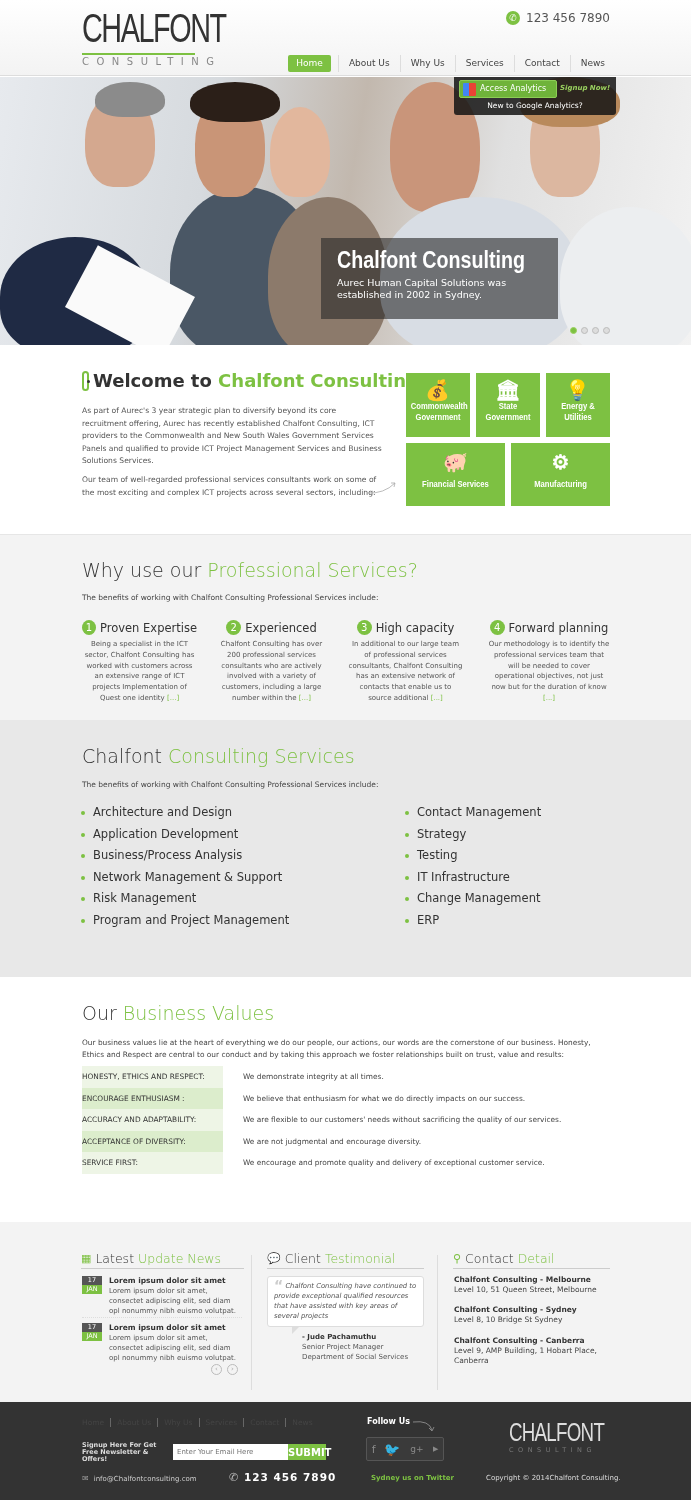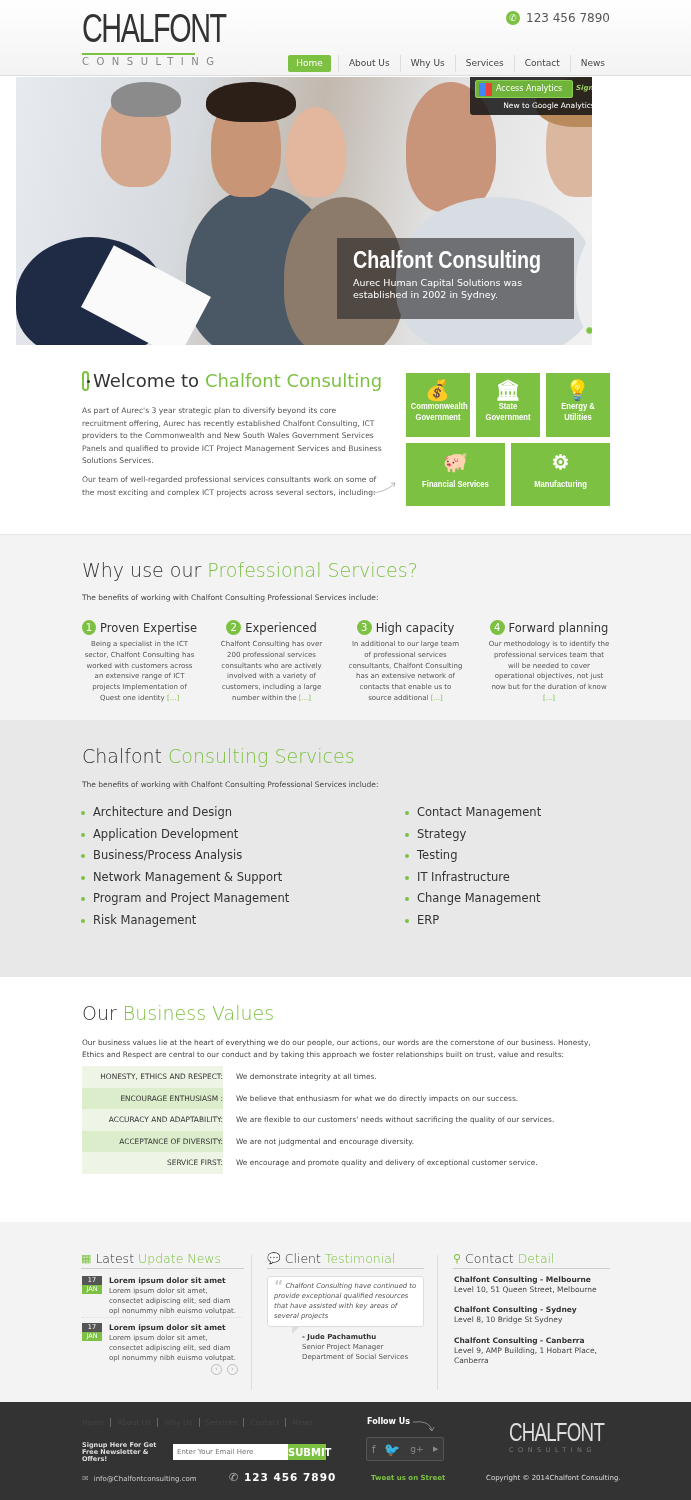--- a/index.html
+++ b/index.html
@@ -13,36 +13,36 @@
 .logo-line{position:absolute;left:0;top:47px;width:113px;height:2px;background:#7dc142}
 .logo-sub{position:absolute;left:0;top:50px;width:113px;font-size:10px;letter-spacing:7.5px;color:#888;white-space:nowrap}
 .phone-top{position:absolute;right:81px;top:11px;font-size:12px;color:#555;display:flex;align-items:center;gap:6px}
 .phone-circle{width:14px;height:14px;border-radius:50%;background:#7dc142;color:#fff;font-size:9px;line-height:14px;text-align:center}
 .nav{position:absolute;right:76px;top:55px;display:flex;align-items:center}
 .nav-item{font-size:9px;color:#444;padding:3px 10px;border-left:1px solid #ddd;line-height:11px}
 .nav-item:first-child{border-left:none}
 .nav-item.active{background:#7dc142;color:#fff;border-radius:2px;margin-right:7px;padding:3px 8px}
 
 
-#hero{position:absolute;left:16px;top:77px;width:576px;height:268px;overflow:hidden;background:linear-gradient(100deg,#e7eaee 0%,#d6dade 30%,#c2b8ae 50%,#e0e0e0 70%,#f2f2f2 100%)}
+#hero{position:absolute;left:0;top:77px;width:691px;height:268px;overflow:hidden;background:linear-gradient(100deg,#e7eaee 0%,#d6dade 30%,#c2b8ae 50%,#e0e0e0 70%,#f2f2f2 100%)}
 .person{position:absolute;border-radius:50% 50% 40% 40%}
 .analytics{position:absolute;left:454px;top:0;width:162px;height:38px;background:rgba(20,20,20,.85);border-radius:0 0 3px 3px}
 .analytics-btn{position:absolute;left:5px;top:3px;width:98px;height:18px;background:#6fb33a;border:1px solid #8ccd55;border-radius:2px;color:#fff;font-size:8px;line-height:16px;padding-left:20px;white-space:nowrap}
 .g-icon{position:absolute;left:3px;top:2px;width:13px;height:13px;background:linear-gradient(90deg,#4285f4 50%,#ea4335 50%);border-radius:1px}
 .signup{position:absolute;left:106px;top:7px;font-size:7px;font-style:italic;font-weight:bold;color:#9ad15f;white-space:nowrap}
 .analytics-sub{position:absolute;left:0;width:162px;top:24px;text-align:center;font-size:7.5px;color:#fff}
 .caption{position:absolute;left:321px;top:161px;width:237px;height:81px;background:rgba(40,40,40,.6);padding:8px 16px}
 .caption-title{font-family:"Liberation Sans",sans-serif;font-size:24px;font-weight:bold;color:#fff;transform:scaleX(.82);transform-origin:left;white-space:nowrap;line-height:28px}
 .caption-text{font-size:9.5px;color:#fff;line-height:12px;margin-top:3px}
 .dots{position:absolute;left:570px;top:250px;display:flex;gap:4px}
 .dot{width:7px;height:7px;border-radius:50%;background:#ddd;border:1px solid #bbb}
 .dot.on{background:#7dc142;border-color:#9ad15f}
 
 
-.welcome-title{position:absolute;left:82px;top:370px;font-size:18px;color:#333;white-space:nowrap;font-weight:400;display:flex;align-items:center}
+.welcome-title{position:absolute;left:82px;top:370px;font-size:18px;color:#333;white-space:nowrap;font-weight:700;display:flex;align-items:center}
 .c-mark{display:inline-block;width:7px;height:20px;border:2px solid #7dc142;border-radius:4px;margin-right:4px;position:relative}
 .c-mark::after{content:"";position:absolute;right:-3px;top:7px;width:3px;height:3px;border-radius:50%;background:#333}
 .welcome-p{position:absolute;left:82px;width:300px;font-size:7.6px;line-height:12.5px;color:#555}
 .tile{position:absolute;background:#7dc142;color:#fff;text-align:center;font-family:"Liberation Sans",sans-serif;font-weight:bold;font-size:9px;line-height:11px}
 .tile .ico{font-size:20px;line-height:22px;margin-top:6px;display:block}
 .tile .lbl{display:block;transform:scaleX(.85)}
 
 
 #why{position:absolute;left:0;top:534px;width:691px;height:186px;background:#f3f3f3;border-top:1px solid #e6e6e6}
 .h2{position:absolute;font-size:19px;color:#333;white-space:nowrap;font-weight:300}
@@ -56,24 +56,24 @@
 
 #services{position:absolute;left:0;top:720px;width:691px;height:257px;background:#e8e8e8}
 .svc-list{position:absolute;list-style:none}
 .svc-list li{font-size:11.5px;color:#333;height:21.6px;line-height:21.6px;padding-left:12px;position:relative;white-space:nowrap}
 .svc-list li::before{content:"";position:absolute;left:0;top:9px;width:4px;height:4px;border-radius:50%;background:#7dc142}
 
 
 .values-p{position:absolute;left:82px;top:1037px;width:530px;font-size:7.4px;line-height:12px;color:#444}
 .vtable{position:absolute;left:82px;top:1066px;width:528px}
 .vrow{display:flex;height:21.5px;align-items:center}
-.vkey{width:141px;height:100%;text-align:right;font-size:7.4px;line-height:21.5px;color:#333;white-space:nowrap}
+.vkey{width:141px;height:100%;padding-right:5px;font-size:7.4px;line-height:21.5px;color:#333;white-space:nowrap}
 .vrow:nth-child(odd) .vkey{background:#eef5e6}
 .vrow:nth-child(even) .vkey{background:#dcedcc}
-.vval{padding-left:13px;font-size:7.4px;color:#444;white-space:nowrap}
+.vval{padding-left:20px;font-size:7.4px;color:#444;white-space:nowrap}
 
 
 #info{position:absolute;left:0;top:1222px;width:691px;height:180px;background:#f3f3f3}
 .col-h{position:absolute;top:1251px;font-size:12.5px;color:#333;white-space:nowrap;display:flex;align-items:center;gap:4px;font-weight:300}
 .col-line{position:absolute;top:1268px;height:1px;background:#ccc}
 .news-item{position:absolute;left:82px;width:160px;display:flex;gap:7px}
 .date{width:20px;flex-shrink:0;text-align:center;font-size:6.5px;line-height:9px}
 .date .d{background:#555;color:#fff;display:block}
 .date .m{background:#7dc142;color:#fff;display:block}
 .news-t{font-size:7.5px;font-weight:bold;color:#333;line-height:10px}
@@ -241,22 +241,22 @@
 <div id="services"></div>
 <div class="h2" style="left:82px;top:745px">
   <span>Chalfont </span><span class="green">Consulting Services</span>
 </div>
 <div class="sub" style="left:82px;top:780px">The benefits of working with Chalfont Consulting Professional Services include:</div>
 <ul class="svc-list" style="left:81px;top:802px">
   <li>Architecture and Design</li>
   <li>Application Development</li>
   <li>Business/Process Analysis</li>
   <li>Network Management &amp; Support</li>
+  <li>Risk Management</li>
   <li>Program and Project Management</li>
-  <li>Risk Management</li>
 </ul>
 <ul class="svc-list" style="left:405px;top:802px">
   <li>Contact Management</li>
   <li>Strategy</li>
   <li>Testing</li>
   <li>IT Infrastructure</li>
   <li>Change Management</li>
   <li>ERP</li>
 </ul>
 
@@ -381,18 +381,18 @@
 <svg style="position:absolute;left:412px;top:1419px" width="24" height="14">
     <path d="M1 3 Q17 1 20 11" stroke="#999" fill="none" stroke-width="0.8"></path>
     <path d="M17 9 L20 12 L22 8" stroke="#999" fill="none" stroke-width="0.8"></path>
   </svg>
 <div class="social">
   <span>f</span>
   <span class="tw">🐦</span>
   <span style="font-size:9px">g+</span>
   <span style="font-size:7px">▶</span>
 </div>
-<div class="tweet">Tweet us on Street</div>
+<div class="tweet">Sydney us on Twitter</div>
 <div class="f-logo">
   <span class="m">CHALFONT</span>
   <span class="s">CONSULTING</span>
 </div>
 <div class="copyright">Copyright © 2014Chalfont Consulting.</div>
 
 </body></html>

